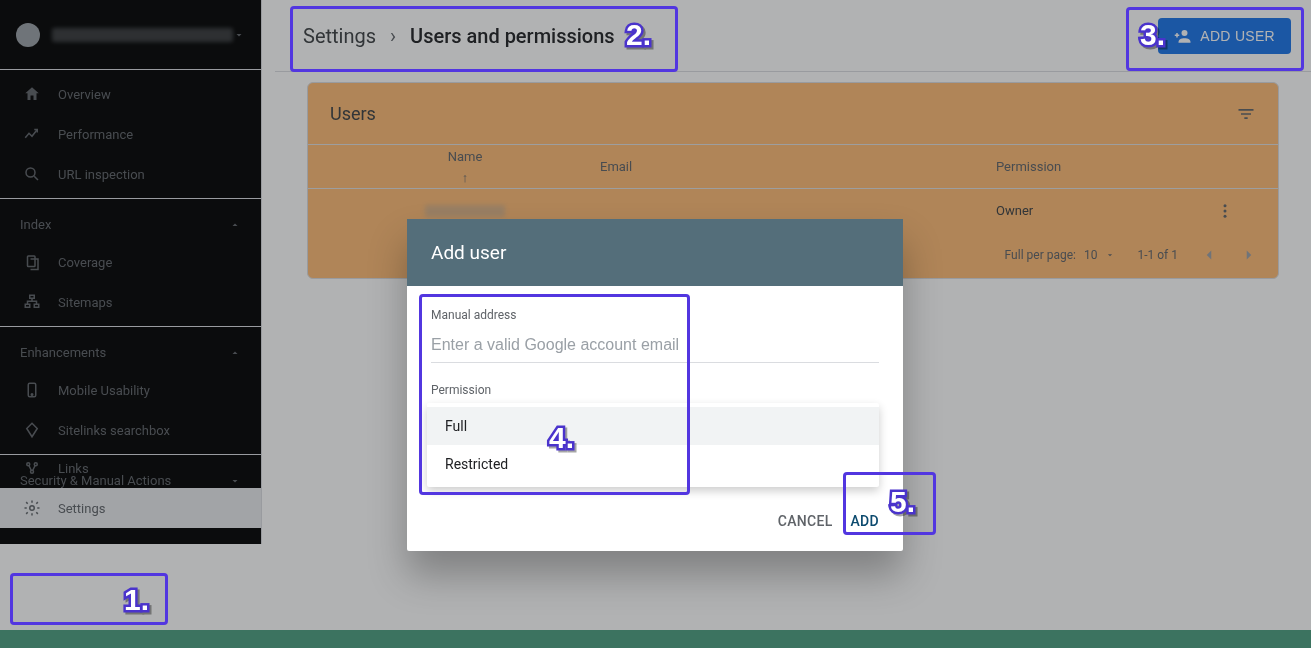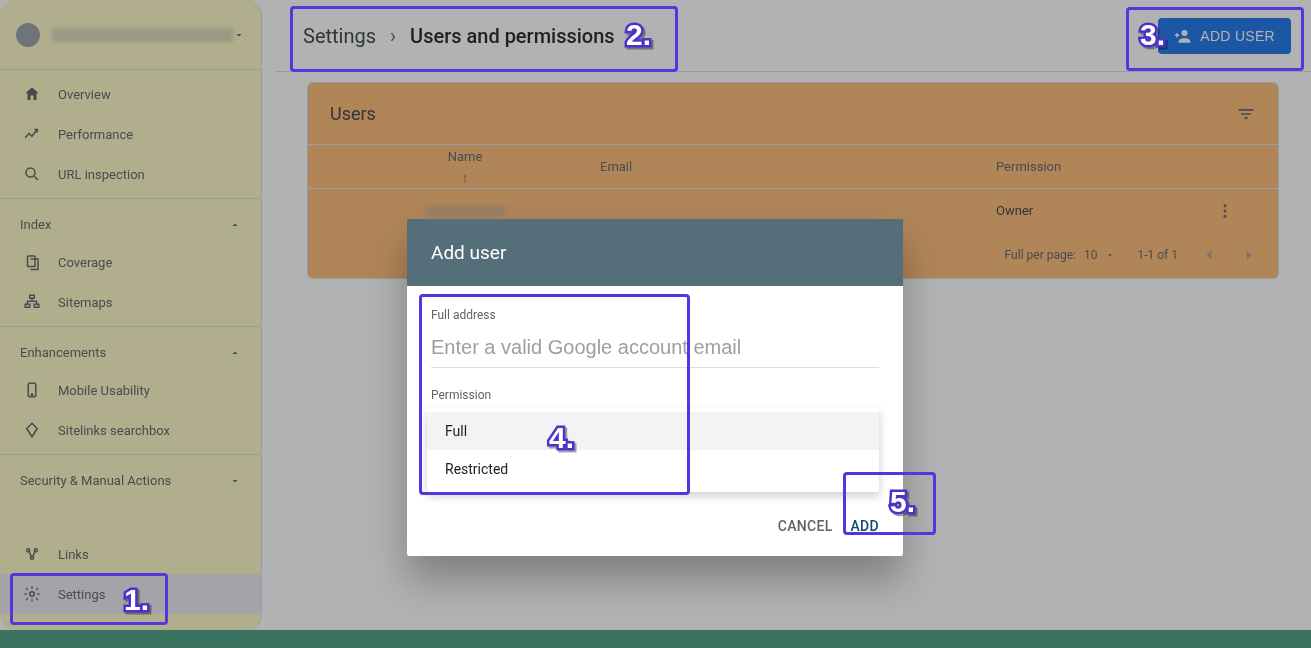--- a/index.html
+++ b/index.html
@@ -1,18 +1,18 @@
 <!DOCTYPE html>
 <html><head>
   <meta charset="utf-8">
   <style>
     * { box-sizing: border-box; margin: 0; padding: 0; }
     body { width: 1311px; height: 648px; font-family: 'Roboto', Arial, sans-serif; background: #3c7360; position: relative; font-size: 14px; color: #202124; }
     .app { width: 1311px; height: 630px; background: #fff; position: relative; overflow: hidden; }
-    .sidebar { width: 262px; height: 630px; position: absolute; left: 0; top: 0; border-right: 1px solid #dadce0; background: #fef9c3; border-radius: 16px; }
+    .sidebar { width: 262px; height: 544px; position: absolute; left: 0; top: 0; border-right: 1px solid #dadce0; background: #000000; }
     .prop-selector { display: flex; align-items: center; padding: 18px 16px; height: 70px; border-bottom: 1px solid #dadce0; }
     .prop-avatar { width: 24px; height: 24px; border-radius: 50%; background: #9aa0a6; flex-shrink: 0; margin-right: 12px; }
     .prop-name { flex: 1; height: 14px; background: #9aa0a6; border-radius: 2px; filter: blur(2px); opacity: .35; }
     .chev { color: #5f6368; }
     .nav-section { padding: 4px 0; border-bottom: 1px solid #dadce0; }
     .nav-item { display: flex; align-items: center; padding: 0 20px; height: 40px; color: #5f6368; font-size: 13px; cursor: pointer; }
     .nav-item.active { background: #e8eaed; }
     .nav-heading { display: flex; align-items: center; justify-content: space-between; padding: 14px 20px 10px; color: #5f6368; font-size: 13px; }
     .nav-icon { width: 24px; display: inline-flex; align-items: center; justify-content: center; margin-right: 14px; flex-shrink: 0; }
     .main { position: absolute; left: 275px; top: 0; right: 0; height: 630px; }
@@ -31,21 +31,21 @@
     .col-menu { width: 40px; text-align: right; }
     .td-row .col-perm { color:#3c4043; }
     .blurred { display:inline-block; width: 80px; height: 12px; background:#9aa0a6; filter: blur(2px); opacity:.35; border-radius:2px; }
     .table-footer { display:flex; align-items:center; justify-content:flex-end; gap: 22px; padding: 14px 20px; color:#5f6368; font-size:12px; }
     .rpp { display:flex; align-items:center; gap:8px; }
     .scrim { position:absolute; inset:0; background:rgba(32,33,36,.35); }
     .modal { position:absolute; left:407px; top:219px; width:496px; background:#fff; border-radius:2px; box-shadow:0 24px 38px rgba(0,0,0,.28); }
     .modal-header { background:#546e7a; color:#fff; padding:22px 24px; font-size:19px; font-weight:400; }
     .modal-body { padding: 22px 24px 8px; }
     .field-label { font-size:12px; color:#5f6368; margin-bottom:6px; }
-    .text-input { width:100%; border:none; border-bottom:1px solid #dadce0; padding:8px 0; font-size:20px; color:#3b82f6; }
+    .text-input { width:100%; border:none; border-bottom:1px solid #dadce0; padding:8px 0; font-size:16px; color:#3b82f6; }
     .text-input::placeholder { color:#9aa0a6; }
     .perm-block { margin-top:20px; }
     .dropdown-menu { margin-top:6px; margin-left:-4px; width: 452px; background:#fff; box-shadow:0 4px 10px rgba(0,0,0,.2); border-radius:2px; padding:4px 0; }
     .dd-item { padding: 11px 18px; font-size:14px; color:#202124; cursor:pointer; }
     .dd-item.hover { background:#f1f3f4; }
     .modal-actions { display:flex; justify-content:flex-end; gap: 18px; padding: 18px 24px 22px; font-size:14px; font-weight:500; letter-spacing:.3px; }
     .btn-flat { color:#5f6368; }
     .btn-primary { color:#0c4a6e; }
     .annot { position:absolute; border:3px solid #5236e0; border-radius:4px; pointer-events:none; }
     .badge { position:absolute; font-family: Arial Black, Arial, sans-serif; font-size:30px; font-weight:900; color:#fff; -webkit-text-stroke: 5px #4a33cc; paint-order: stroke fill; filter: drop-shadow(2px 2px 0 rgba(0,0,0,.35)); pointer-events:none; }
@@ -265,21 +265,21 @@
             </span>
         </div>
       </div>
     </div>
   </main>
 
   <div class="scrim"></div>
   <div class="modal">
     <div class="modal-header">Add user</div>
     <div class="modal-body">
-      <div class="field-label">Full address</div>
+      <div class="field-label">Manual address</div>
       <input class="text-input" placeholder="Enter a valid Google account email" style="">
       <div class="perm-block">
         <div class="field-label">Permission</div>
         <div class="dropdown-menu">
           <div class="dd-item hover">Full</div>
           <div class="dd-item">Restricted</div>
         </div>
       </div>
     </div>
     <div class="modal-actions">

